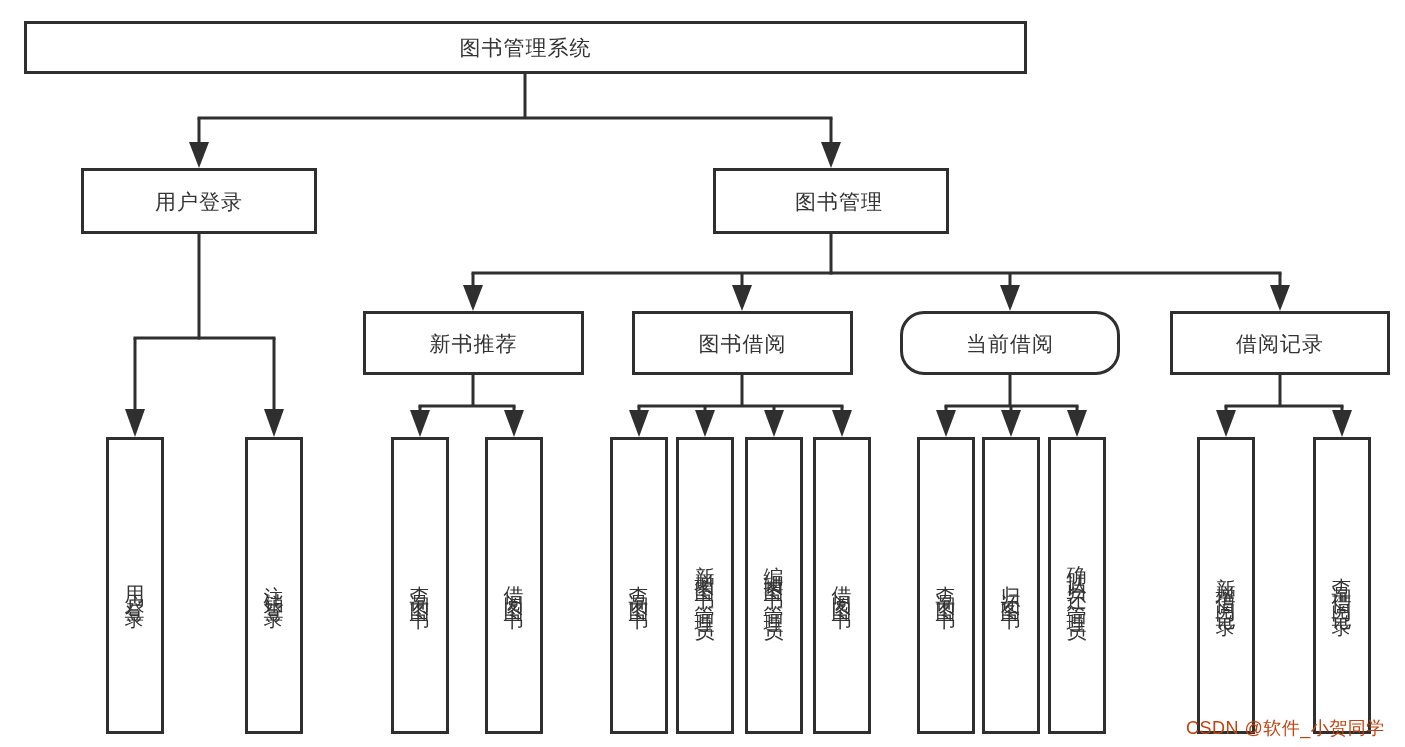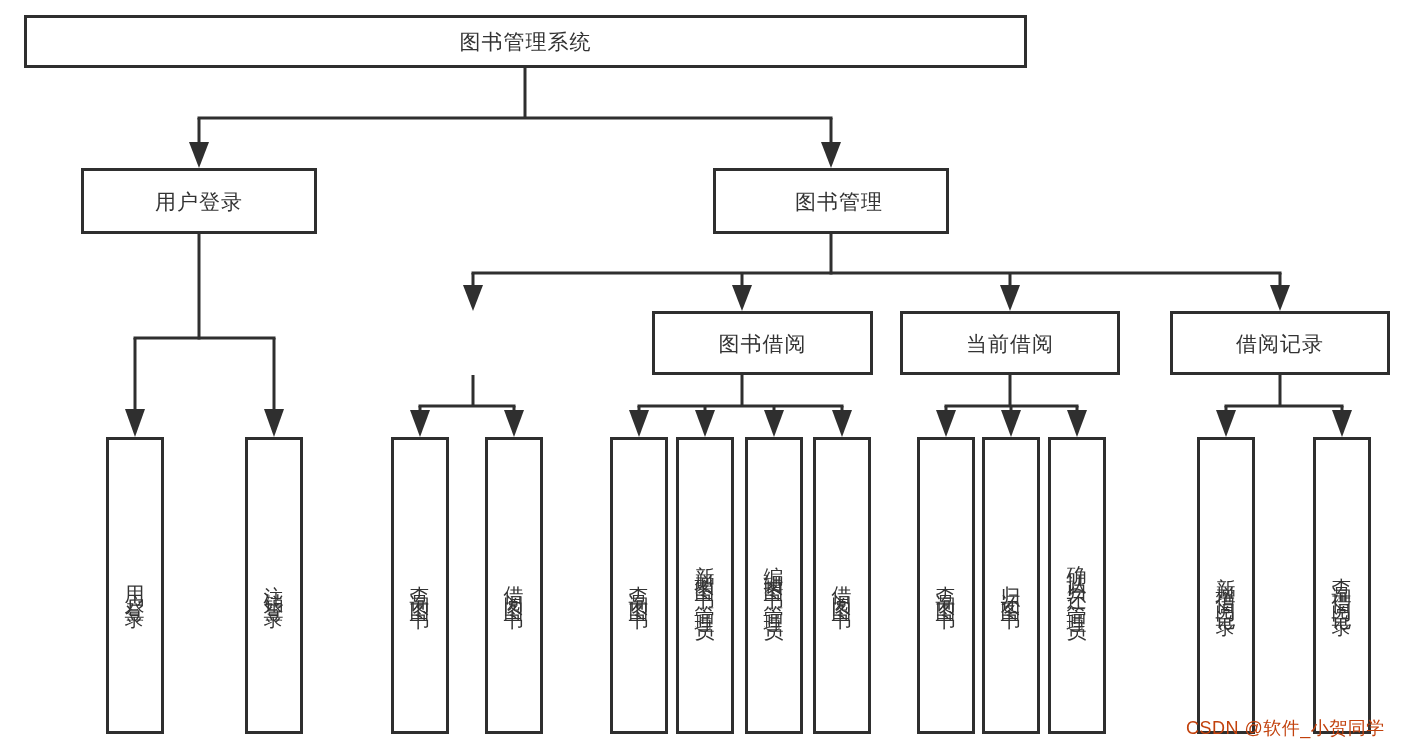--- a/index.html
+++ b/index.html
@@ -128,27 +128,28 @@
       <polygon points="764,410 784,410 774,437"></polygon>
       <polygon points="832,410 852,410 842,437"></polygon>
       <polygon points="936,410 956,410 946,437"></polygon>
       <polygon points="1001,410 1021,410 1011,437"></polygon>
       <polygon points="1067,410 1087,410 1077,437"></polygon>
       <polygon points="1216,410 1236,410 1226,437"></polygon>
       <polygon points="1332,410 1352,410 1342,437"></polygon>
     </g>
   </svg>
 
-  <div class="box" style="left:24px; top:15px; width:1003px; height:53px;">图书管理系统</div>
+  <div class="box" style="left:24px; top:21px; width:1003px; height:53px;">图书管理系统</div>
 
   <div class="box" style="left:81px; top:168px; width:236px; height:66px;">用户登录</div>
   <div class="box" style="left:713px; top:168px; width:236px; height:66px;padding-left:16px;">图书管理</div>
 
-  <div class="box" style="left:632px; top:311px; width:221px; height:64px;margin-left:20px;">图书借阅</div>
-  <div class="box" style="left:900px; top:311px; width:220px; height:64px;">当前借阅</div>
+  <div class="box" style="left:363px; top:311px; width:221px; height:64px;">新书推荐</div>
+  <div class="box" style="left:632px; top:311px; width:221px; height:64px;">图书借阅</div>
+  <div class="box" style="left:900px; top:311px; width:220px; height:64px;border-radius:24px;">当前借阅</div>
   <div class="box" style="left:1170px; top:311px; width:220px; height:64px;">借阅记录</div>
 
   <div class="leaf" style="left:106px; top:437px; width:58px; height:297px;">
     <span>用户登录</span>
   </div>
   <div class="leaf" style="left:245px; top:437px; width:58px; height:297px;">
     <span>注销登录</span>
   </div>
 
   <div class="leaf" style="left:391px; top:437px; width:58px; height:297px;">

